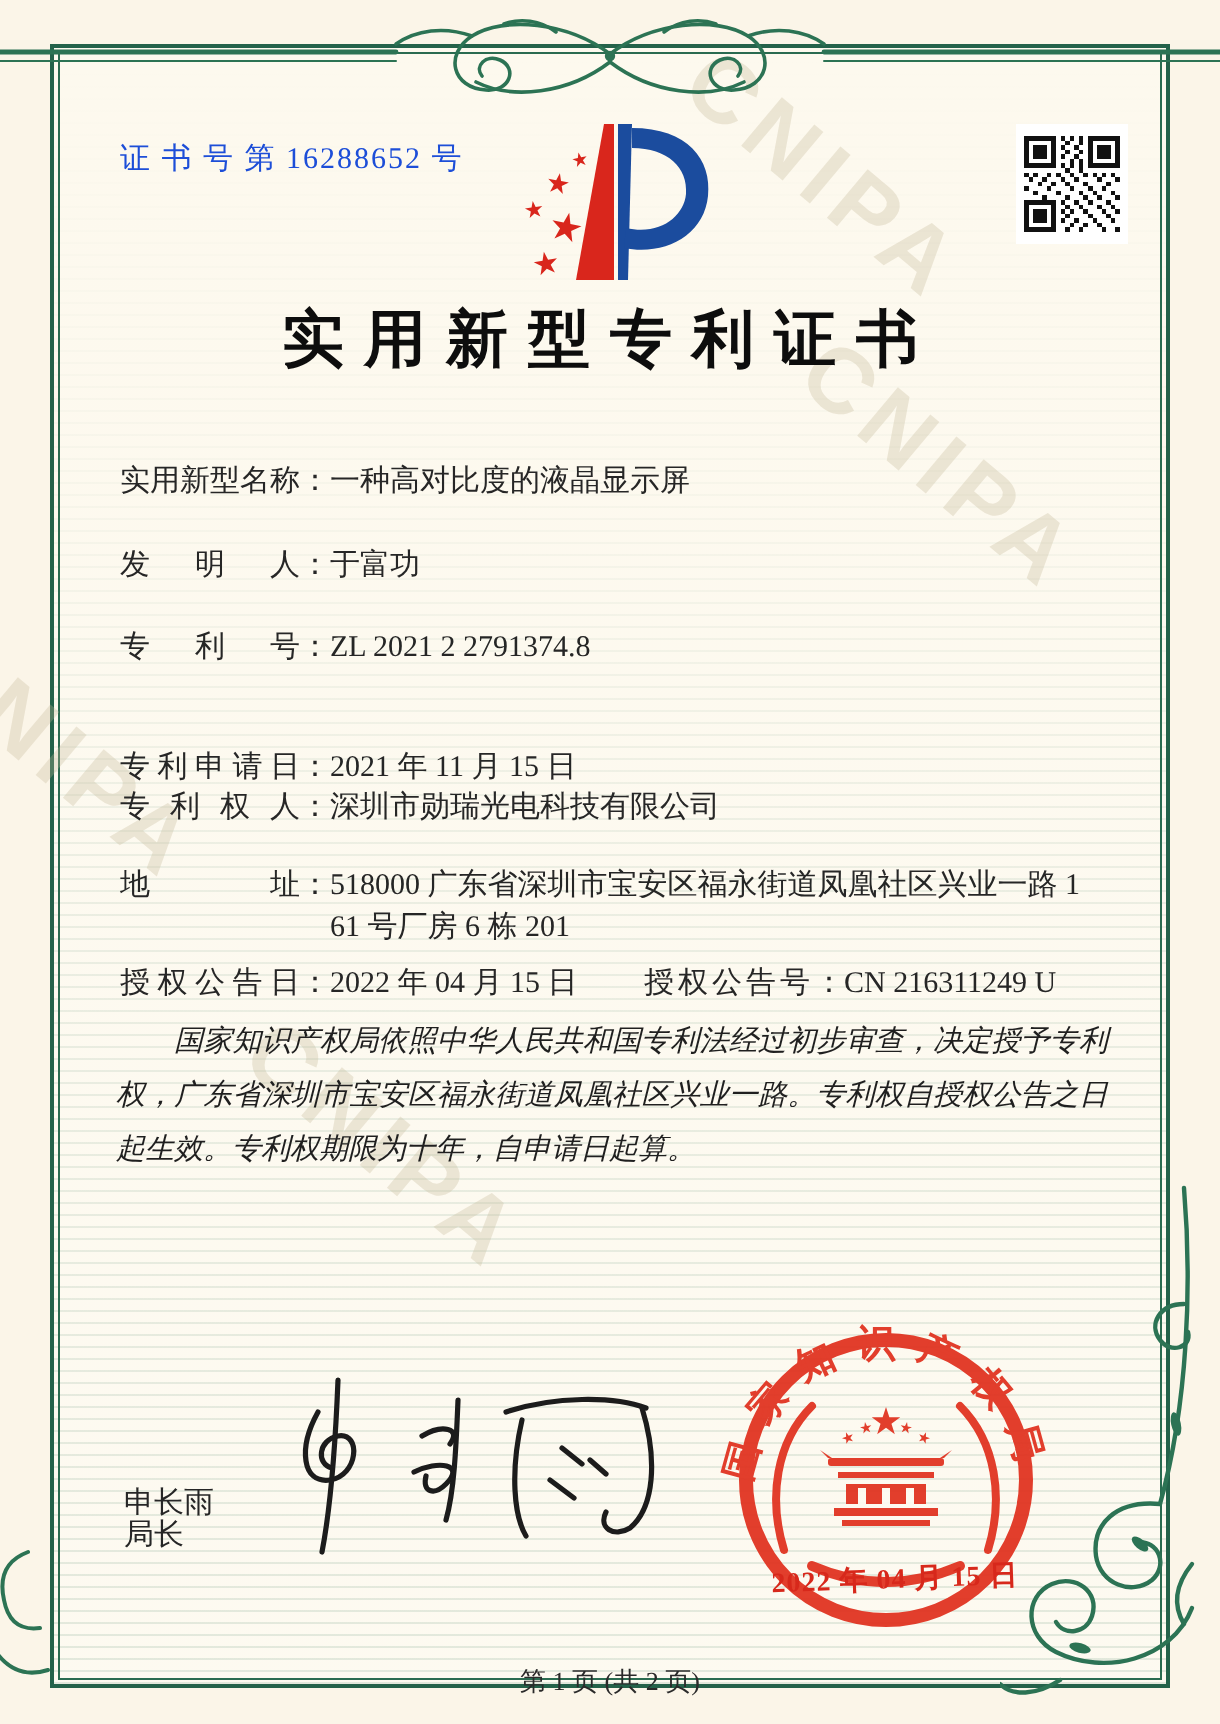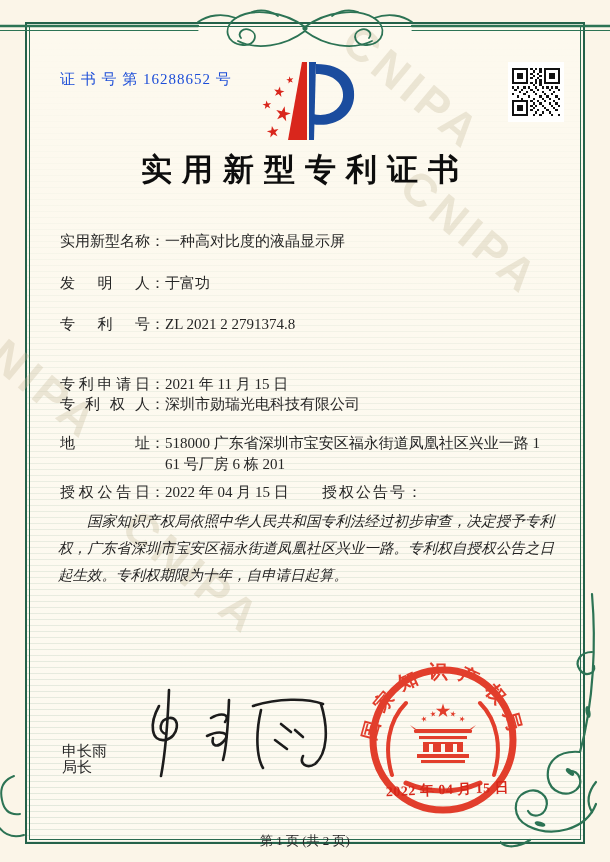--- a/index.html
+++ b/index.html
@@ -185,20 +185,21 @@
 </div>
 <div class="frow r7">
   <span class="grp1">
     <span class="flabel">授权公告日</span>
       <span class="fcolon">：</span>
     <span class="fvalue">2022 年 04 月 15 日</span>
   </span>
   <span class="grp2">
     <span class="flabel2">授权公告号</span>
       <span class="fcolon">：</span>
+    <span class="fvalue">CN 216311249 U</span>
   </span>
 </div>
 
 <div class="paras">
   <p>国家知识产权局依照中华人民共和国专利法经过初步审查，决定授予专利权，广东省深圳市宝安区福永街道凤凰社区兴业一路。专利权自授权公告之日起生效。专利权期限为十年，自申请日起算。</p>
 </div>
 
 <div class="sig-title">局长</div>
 <div class="sig-name">申长雨</div>
 <svg class="sig-svg" width="220" height="108" viewBox="0 0 220 108">

